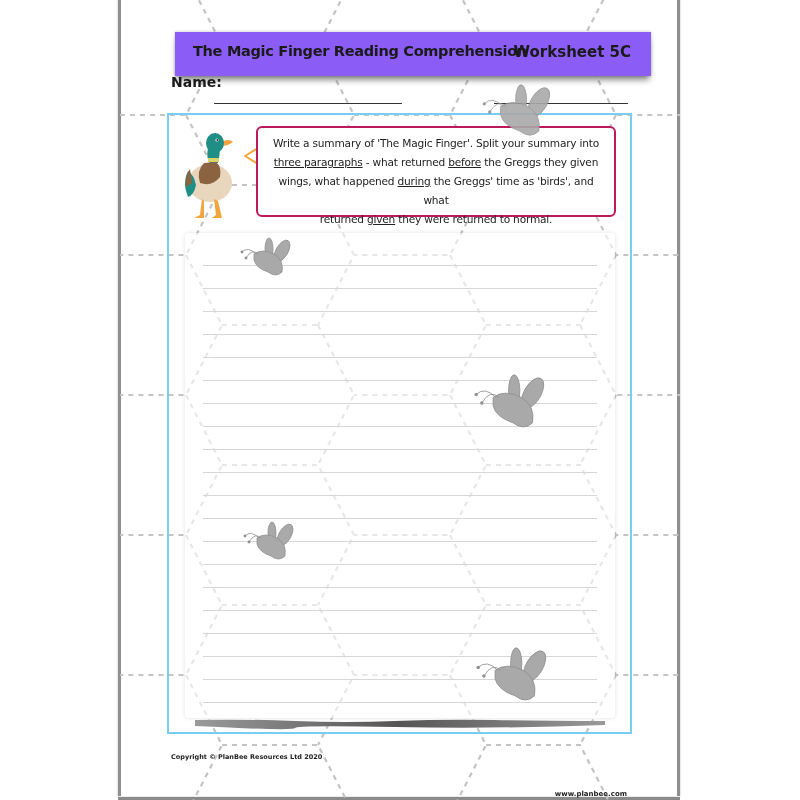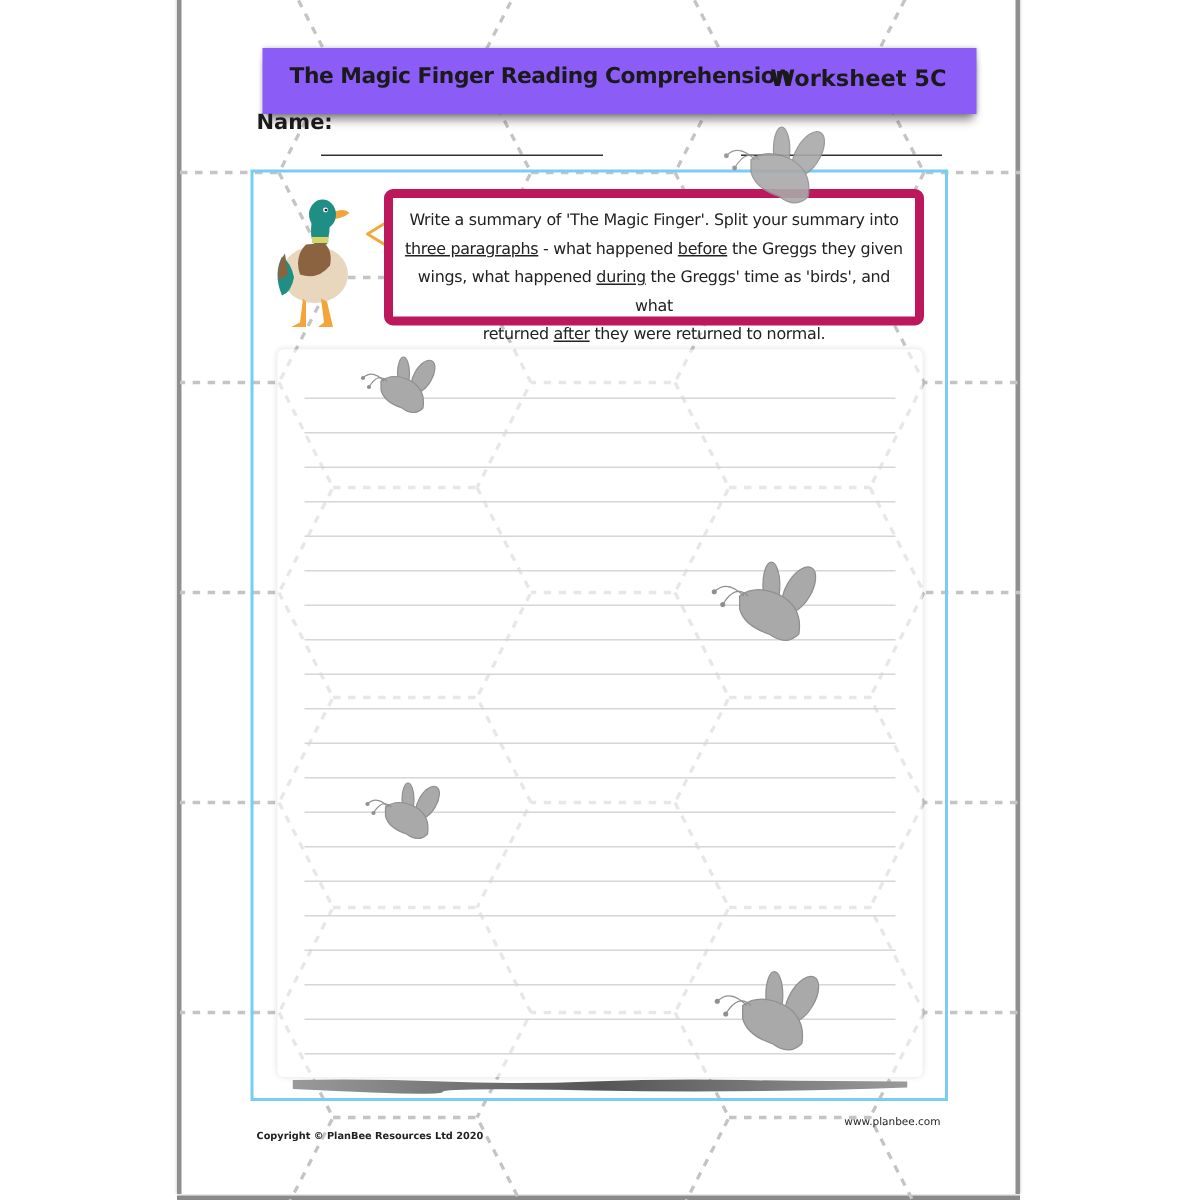--- a/index.html
+++ b/index.html
@@ -11,33 +11,33 @@
   .hex-bg { position:absolute; left:0; top:0; width:800px; height:800px; pointer-events:none; }
   .title-card { position:absolute; left:175px; top:32px; width:476px; height:44px; background:#8b5cf6;
                 box-shadow: 0 6px 6px -2px rgba(0,0,0,0.45), 0 0 3px rgba(0,0,0,0.25); }
   .title-left { position:absolute; left:18px; top:11px; font-family:"DejaVu Sans", sans-serif; font-weight:bold;
                 font-size:14.5px; color:#1a1a1a; letter-spacing:-0.3px; }
   .title-right { position:absolute; right:20px; top:11px; font-family:"DejaVu Sans", sans-serif; font-weight:bold;
                  font-size:15px; color:#1a1a1a; }
   .field-label { position:absolute; font-family:"DejaVu Sans", sans-serif; font-weight:bold; font-size:14px; color:#1a1a1a; }
   .field-line { position:absolute; height:1px; background:#333; }
   .frame { position:absolute; left:167px; top:113px; width:465px; height:621px; border:2px solid #79cdf0; box-sizing:border-box; }
-  .bubble { position:absolute; left:256px; top:126px; width:360px; height:91px; border:6px solid #be185d; border-radius:6px;
+  .bubble { position:absolute; left:256px; top:126px; width:360px; height:91px; border:2px solid #be185d; border-radius:6px;
             box-sizing:border-box; background:#fff; }
   .bubble-text { position:absolute; left:8px; right:8px; top:6px; text-align:center; font-family:"DejaVu Sans", sans-serif;
                  font-size:10.6px; line-height:19px; color:#222; letter-spacing:-0.2px; }
   .bubble-text u { text-decoration:underline;text-align:center; }
   .bubble-tail { position:absolute; left:243px; top:146px; width:16px; height:20px; }
   .duck { position:absolute; left:180px; top:125px; width:60px; height:97px; }
   .writing { position:absolute; left:185px; top:233px; width:430px; height:485px; background:rgba(255,255,255,0.6);
              box-shadow:0 0 4px rgba(0,0,0,0.12); border-radius:4px; }
   .ruled-line { position:absolute; left:18px; right:18px; height:1px; background:#d6d6d6; }
   .torn { position:absolute; left:195px; top:718px; width:410px; height:12px; }
   .footer-left { position:absolute; left:171px; top:753px; font-family:"DejaVu Sans", sans-serif; font-weight:bold; font-size:6.5px; color:#222; }
-  .footer-right { position:absolute; right:173px; top:744px; font-family:"DejaVu Sans", sans-serif; font-weight:normal; font-size:7px; color:#222; }
+  .footer-right { position:absolute; right:173px; top:790px; font-family:"DejaVu Sans", sans-serif; font-weight:bold; font-size:7px; color:#222; }
   .bee { position:absolute; }
 </style>
 </head>
 <body>
 
 <div class="page"></div>
 <div class="page-bottom"></div>
 
 <svg class="hex-bg" viewBox="0 0 800 800">
   <g stroke="#c4c4c4" stroke-width="2.2" stroke-dasharray="5 5" fill="none">
@@ -116,23 +116,23 @@
   <path d="M22 74 L20 90 L14 93 L24 93 L24 76 Z" fill="#f3a53c"></path>
   <path d="M34 74 L36 90 L32 93 L42 93 L38 76 Z" fill="#f3a53c"></path>
 </svg>
 
 <svg class="bubble-tail" viewBox="0 0 16 20">
   <path d="M15 2 L2 10 L15 18" fill="#fff" stroke="#f2a93b" stroke-width="2" stroke-linejoin="round"></path>
 </svg>
 <div class="bubble">
   <div class="bubble-text">
     <span>Write a summary of 'The Magic Finger'. Split your summary into</span><br>
-    <u>three paragraphs</u><span> - what happened </span><u>before</u><span> the Greggs they given</span><br>
+    <u>three paragraphs</u><span> - what returned </span><u>before</u><span> the Greggs they given</span><br>
     <span>wings, what happened </span><u>during</u><span> the Greggs' time as 'birds', and what</span><br>
-    <span>returned </span><u>after</u><span> they were returned to normal.</span>
+    <span>returned </span><u>given</u><span> they were returned to normal.</span>
   </div>
 </div>
 
 <div class="writing">
   <div class="ruled-line" style="top:32px"></div>
   <div class="ruled-line" style="top:55px"></div>
   <div class="ruled-line" style="top:78px"></div>
   <div class="ruled-line" style="top:101px"></div>
   <div class="ruled-line" style="top:124px"></div>
   <div class="ruled-line" style="top:147px"></div>

